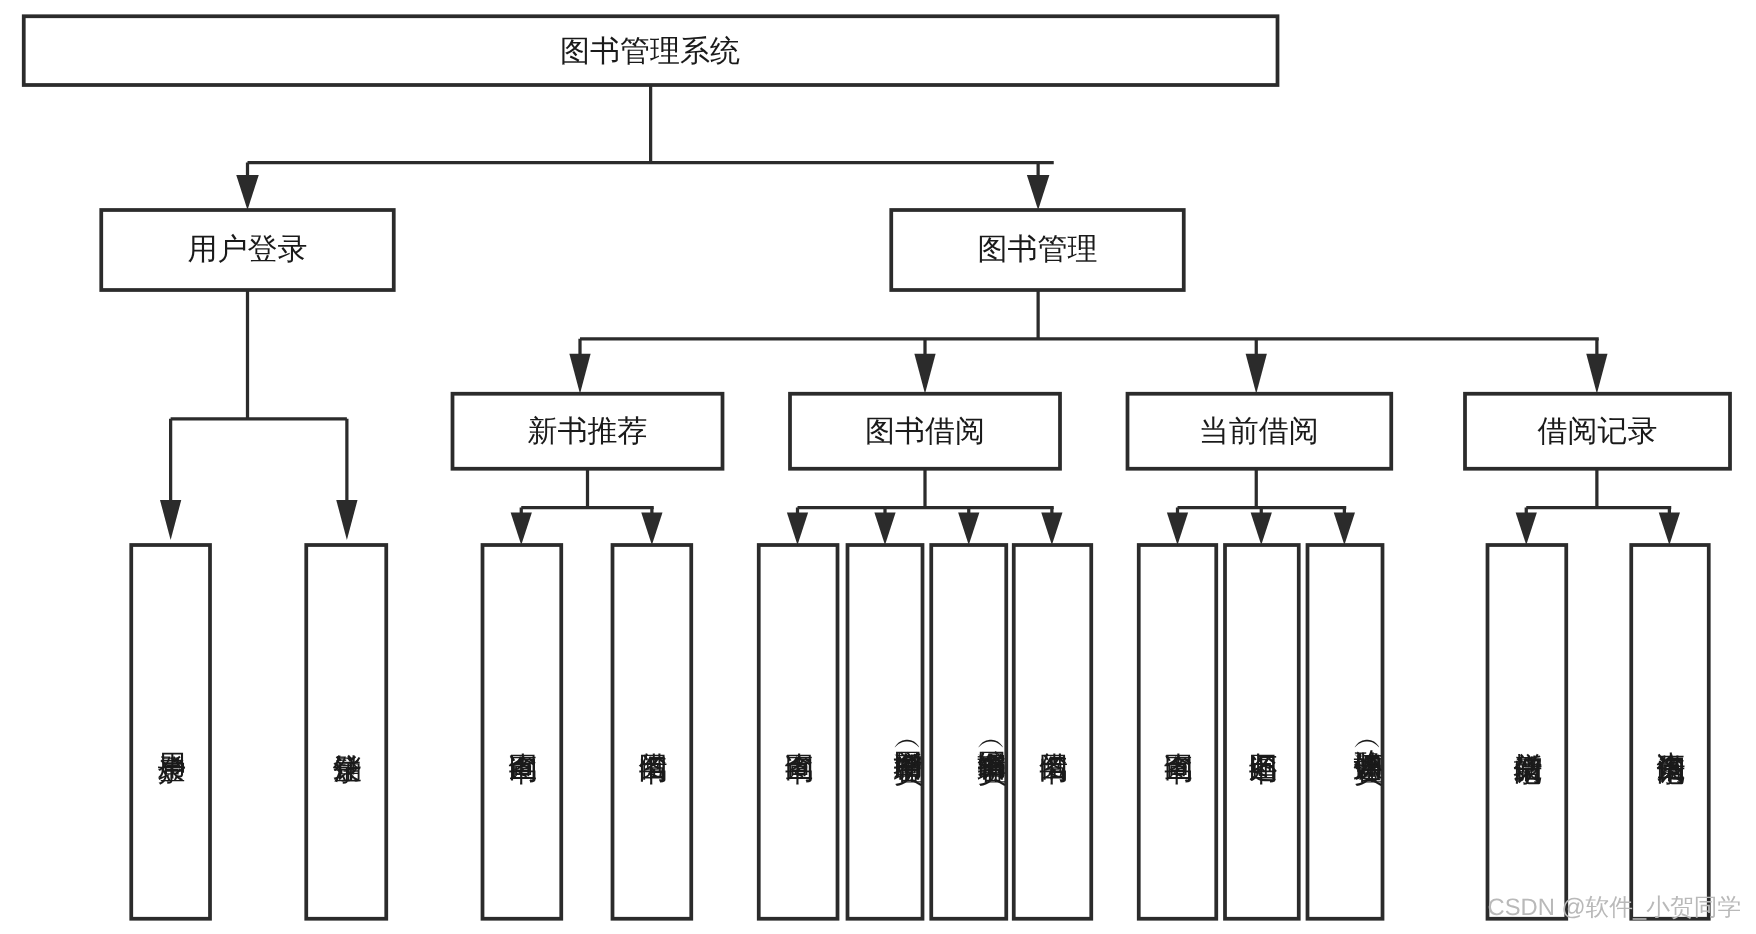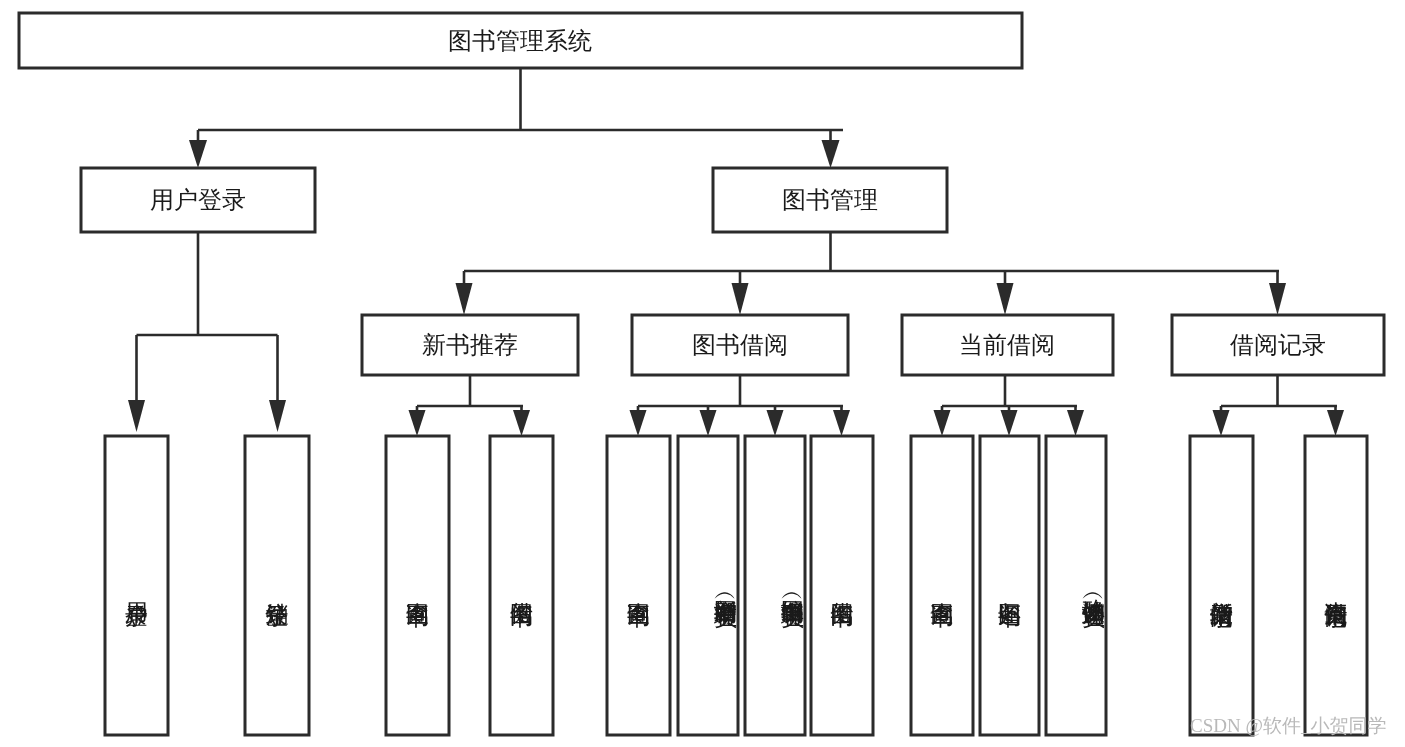--- a/index.html
+++ b/index.html
@@ -59,21 +59,21 @@
     color: #1a1a1a;
     letter-spacing: 1px;
     display: flex;
     align-items: center;
     justify-content: center;
     white-space: nowrap;
     pointer-events: none;
   }
   .watermark {
     position: absolute;
-    font-family: Liberation Serif, serif;
+    font-family: Liberation Sans, sans-serif;
     font-size: 19px;
     color: #b9b9b9;
     white-space: nowrap;
     left: 1190px;
     top: 713px;
   }
 </style>
 </head>
 <body>
 

